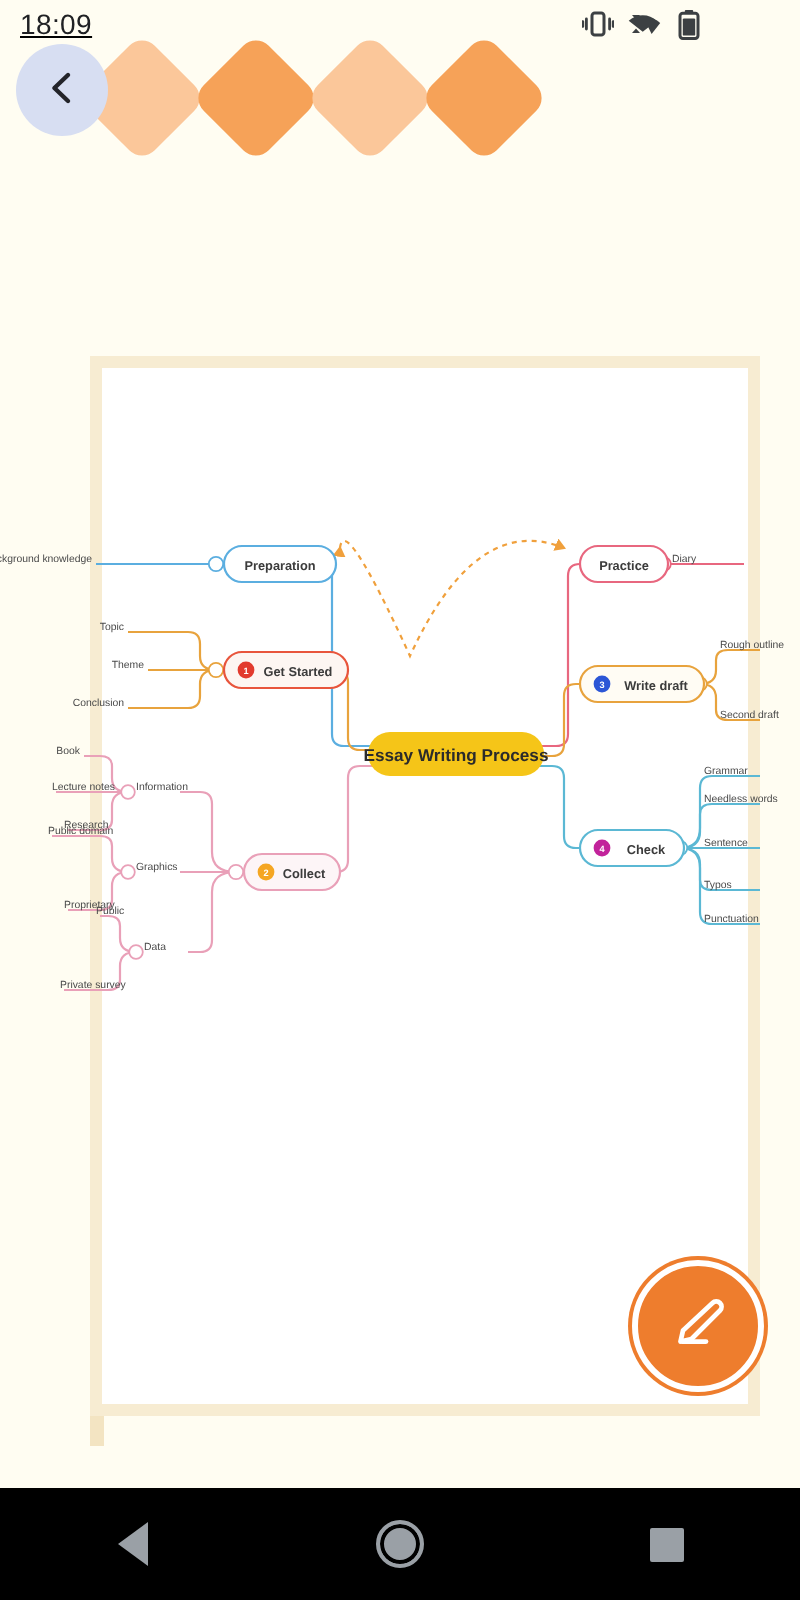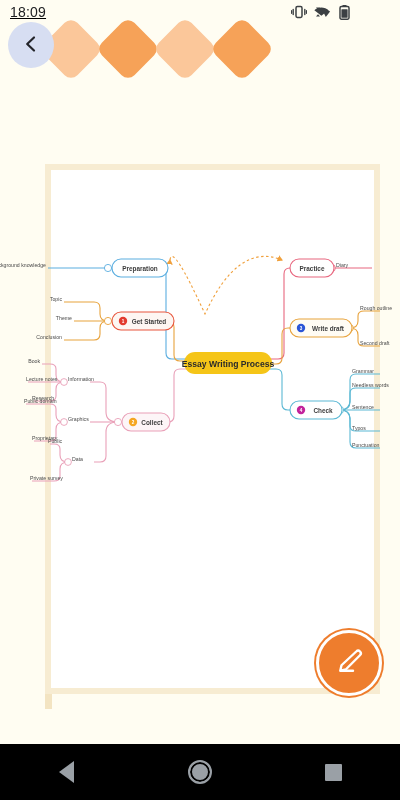--- a/index.html
+++ b/index.html
@@ -21,21 +21,21 @@
   .diamond{position:absolute;width:46px;height:46px;border-radius:9px;
     transform:rotate(45deg);top:8px;}
   .d1{left:48px;background:#FBC79A;}
   .d2{left:105px;background:#F6A258;}
   .d3{left:162px;background:#FBC79A;}
   .d4{left:219px;background:#F6A258;}
   .back-btn{position:absolute;left:8px;top:22px;width:46px;height:46px;
     border-radius:50%;background:#D7DEF2;display:flex;align-items:center;
     justify-content:center;z-index:20;cursor:pointer;border:none;padding:0;}
   
-  .canvas-wrap{position:absolute;left:20px;top:164px;width:360px;height:545px;z-index:5;}
+  .canvas-wrap{position:absolute;left:20px;top:178px;width:360px;height:545px;z-index:5;}
   .canvas-card{position:absolute;left:25px;top:0;width:335px;height:530px;
     background:#FFFFFF;border:6px solid #F7ECD2;box-sizing:border-box;}
   .canvas-strip{position:absolute;left:25px;top:0;width:7px;height:545px;background:#F3E4C2;}
   .mindmap{position:absolute;left:0;top:0;width:360px;height:545px;overflow:visible;}
   .mm-label{font-size:5.2px;fill:#4a4a4a;font-family:"Liberation Sans",sans-serif;}
   .mm-sub{font-size:6.4px;fill:#3c3c3c;font-weight:bold;font-family:"Liberation Sans",sans-serif;}
   .mm-root{font-size:8.6px;fill:#2b2b2b;font-weight:bold;font-family:"Liberation Sans",sans-serif;}
   .mm-badge-num{font-size:4.6px;fill:#ffffff;font-weight:bold;font-family:"Liberation Sans",sans-serif;}
   
   .fab{position:absolute;right:18px;bottom:104px;width:66px;height:66px;z-index:30;

